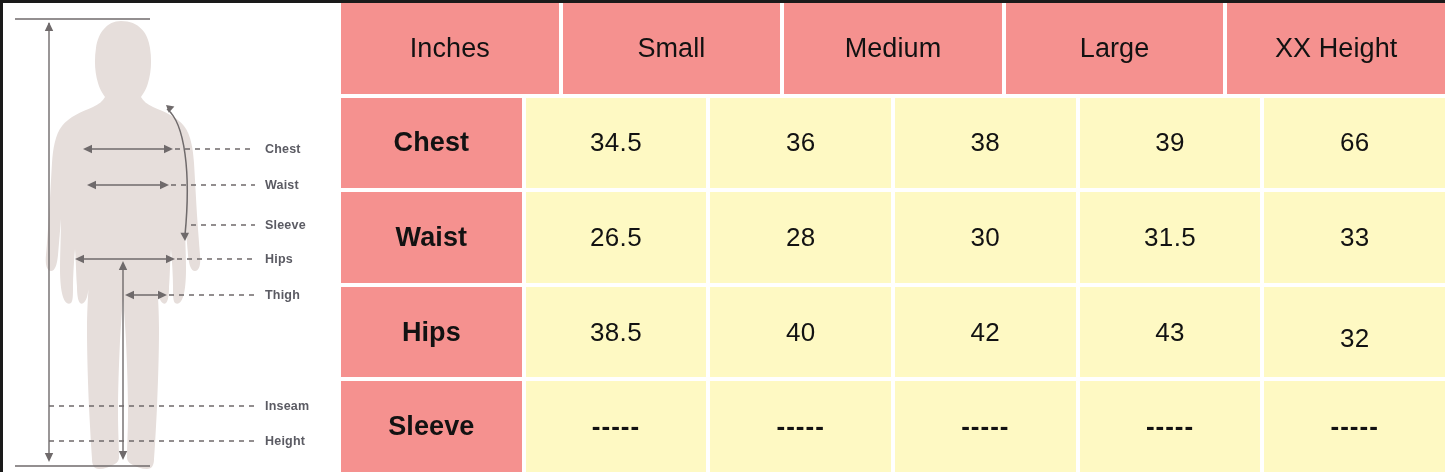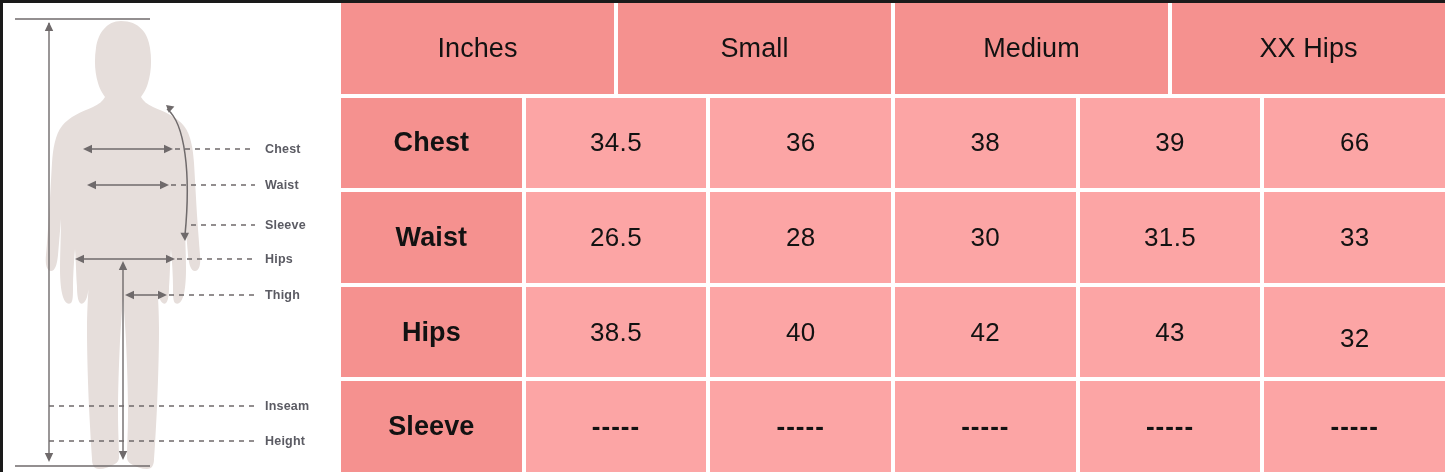--- a/index.html
+++ b/index.html
@@ -90,21 +90,21 @@
   }
   .cell.row-label > span {
     color: #121212;
     font-size: 27px;
     font-weight: 600;
     letter-spacing: 0.1px;
   }
 
   
   .cell.data {
-    background: #fca5a5;
+    background: #fef9c3;
   }
   .cell.data > span {
     color: #121212;
     font-size: 26px;
     font-weight: 400;
     letter-spacing: 0.3px;
   }
   .cell.data.nudge-down > span {
     transform: translateY(6px);
   }
@@ -255,21 +255,24 @@
       <div class="cell">
         <span>Inches</span>
       </div>
       <div class="cell">
         <span>Small</span>
       </div>
       <div class="cell">
         <span>Medium</span>
       </div>
       <div class="cell">
-        <span>XX Hips</span>
+        <span>Large</span>
+      </div>
+      <div class="cell">
+        <span>XX Height</span>
       </div>
     </div>
 
     <div class="trow">
       <div class="cell row-label">
         <span>Chest</span>
       </div>
       <div class="cell data">
         <span>34.5</span>
       </div>

